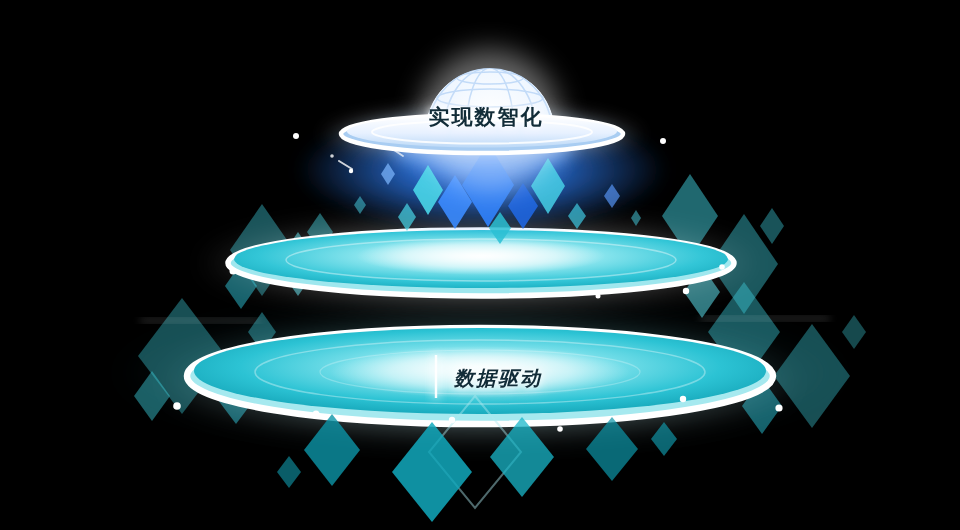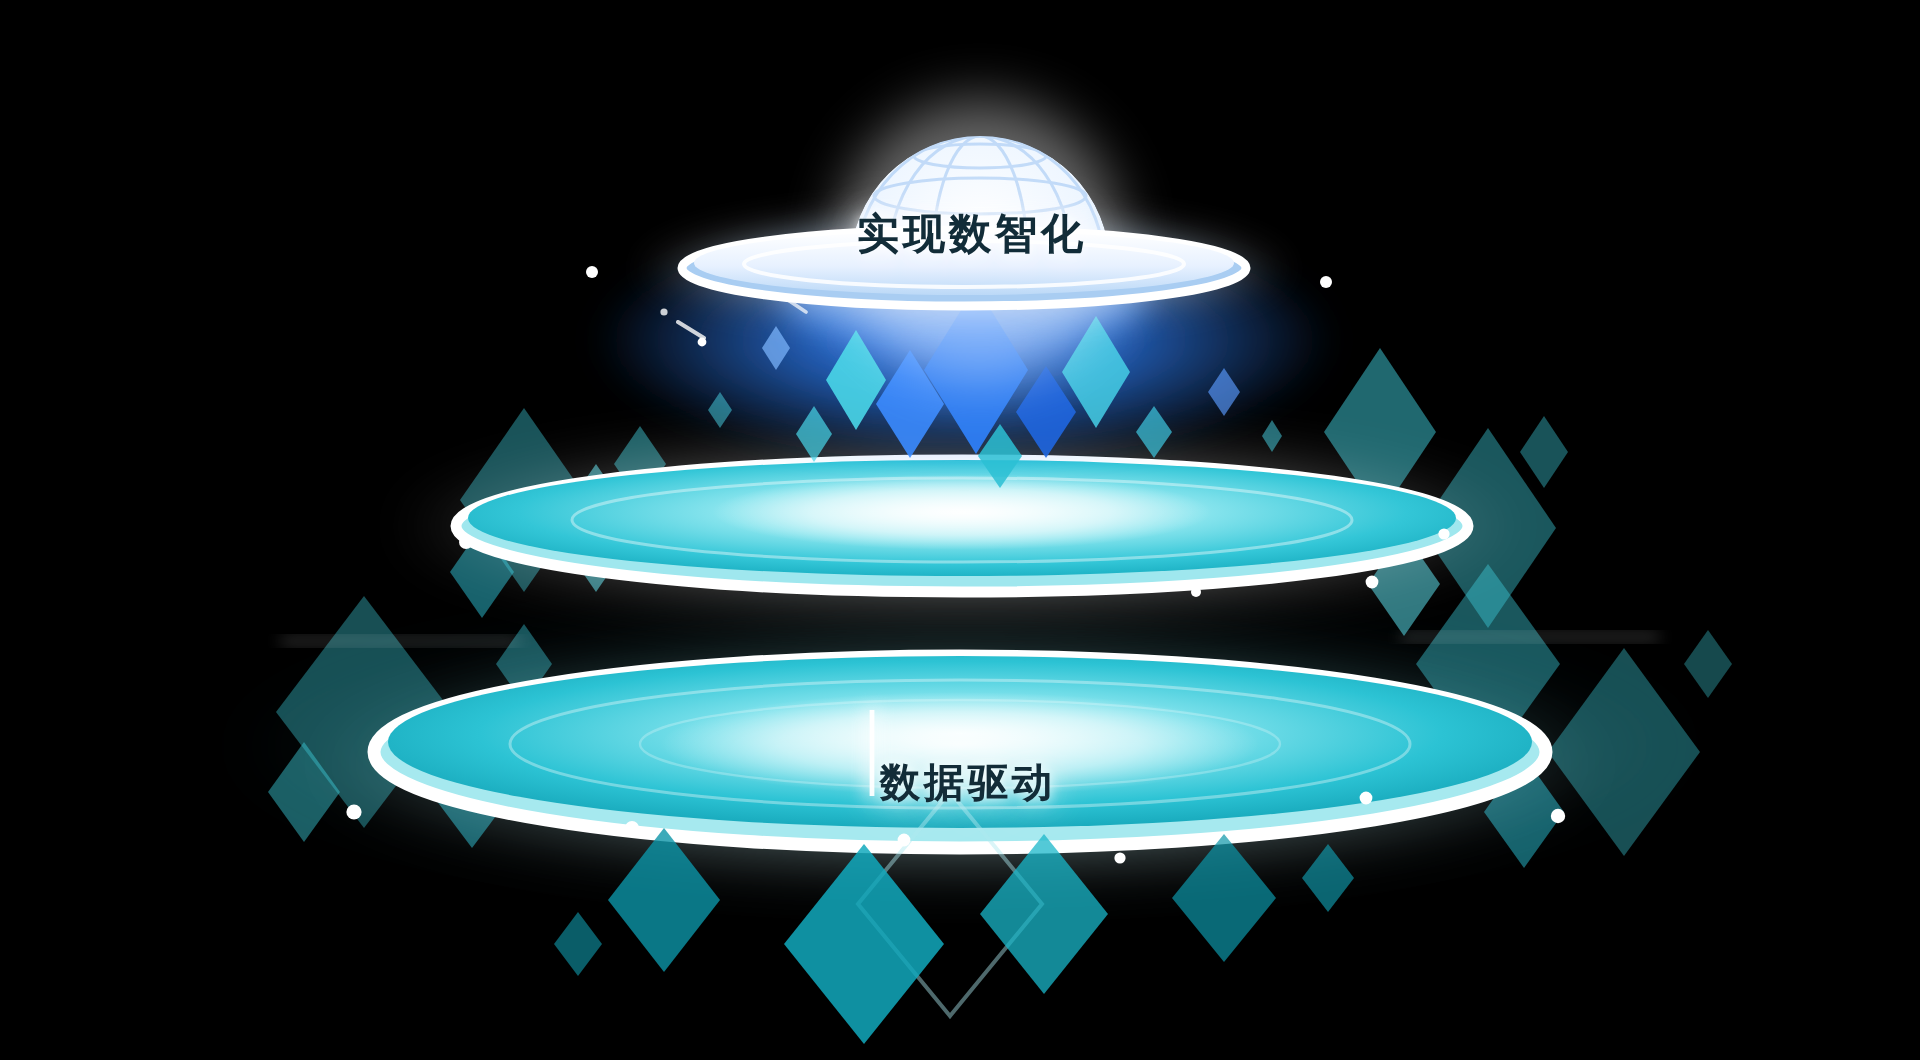--- a/index.html
+++ b/index.html
@@ -19,21 +19,21 @@
     left:50%;
     transform:translateX(-50%);
     color:var(--label-text,#13303b);
     font-weight:700;
     letter-spacing:2px;
     white-space:nowrap;
     text-shadow:0 0 6px rgba(255,255,255,.95),0 0 14px rgba(255,255,255,.85),0 0 26px rgba(255,255,255,.6);
   }
   .tier-label.top{top:103px;font-size:21px;margin-left:6px;}
   .tier-label.middle{top:243px;font-size:20px;}
-  .tier-label.bottom{top:378px;font-size:20px;margin-left:4px;}
+  .tier-label.bottom{top:365px;font-size:20px;margin-left:18px;font-style:italic;}
 </style>
 </head>
 <body>
 
 <div class="stage">
 
 <svg width="960" height="530" viewBox="0 0 960 530">
   <defs>
     <radialGradient id="gDome" cx="50%" cy="38%" r="75%">
       <stop offset="0%" stop-color="#ffffff"></stop>

